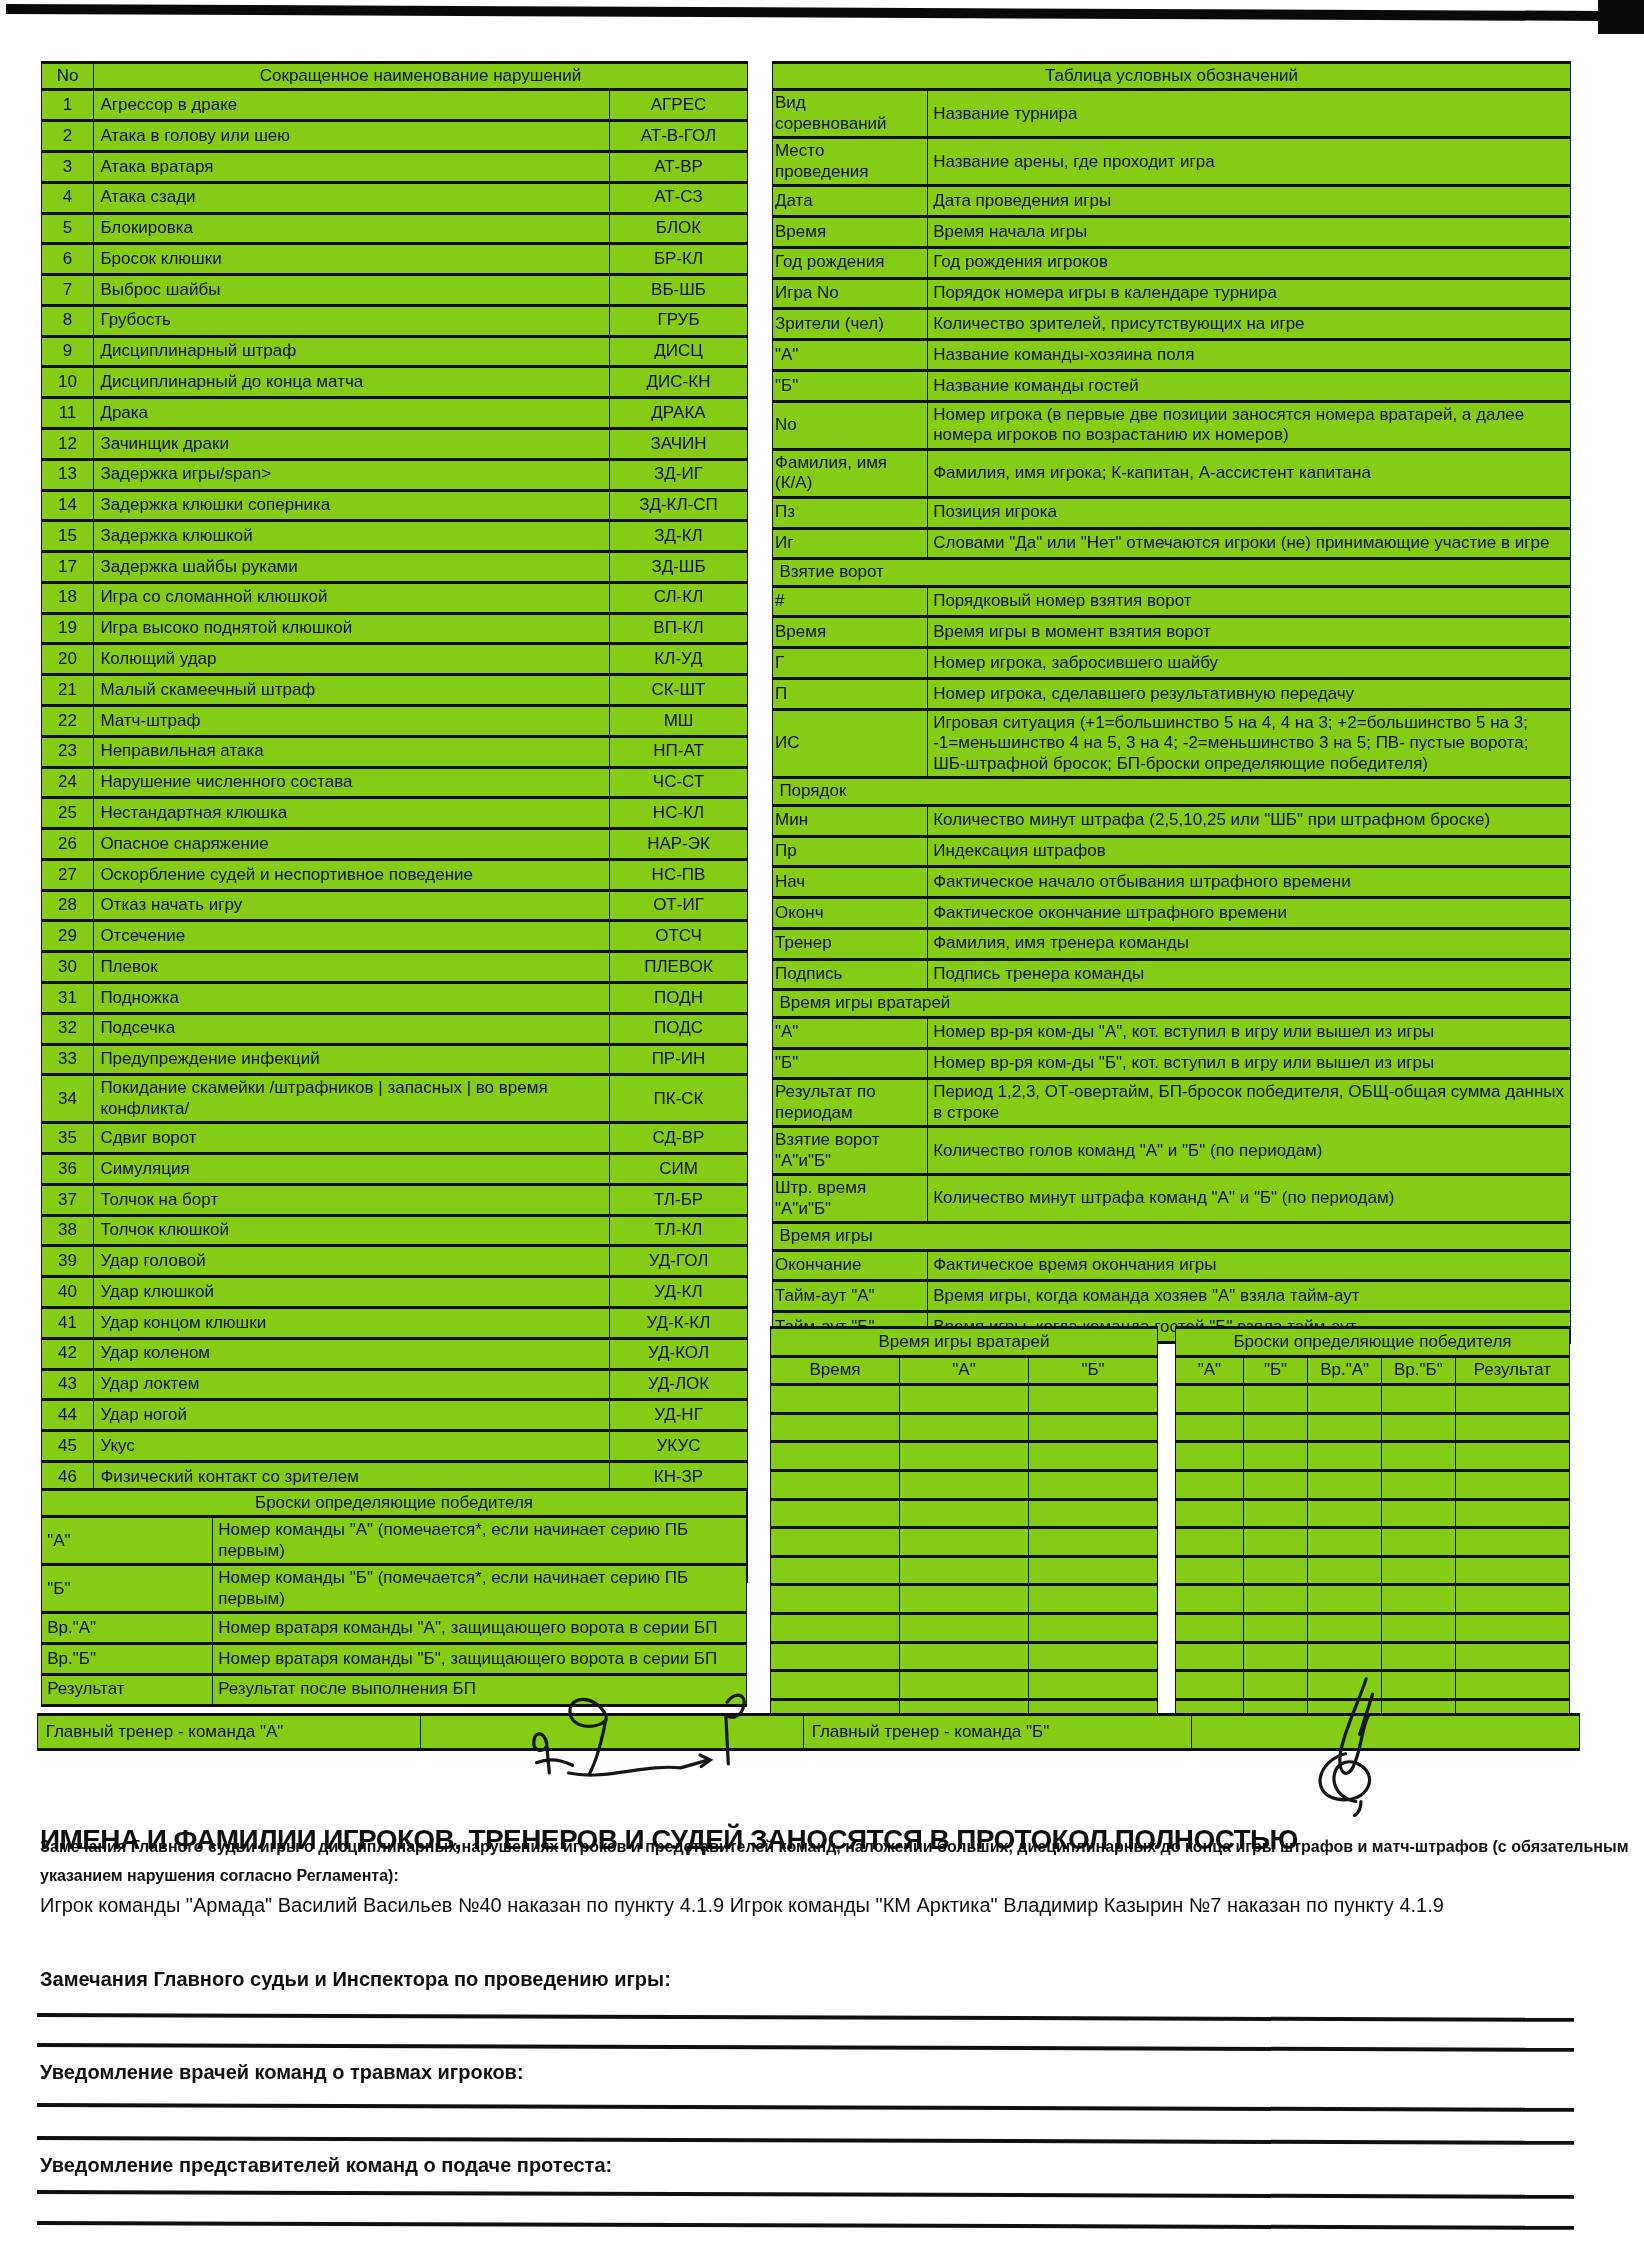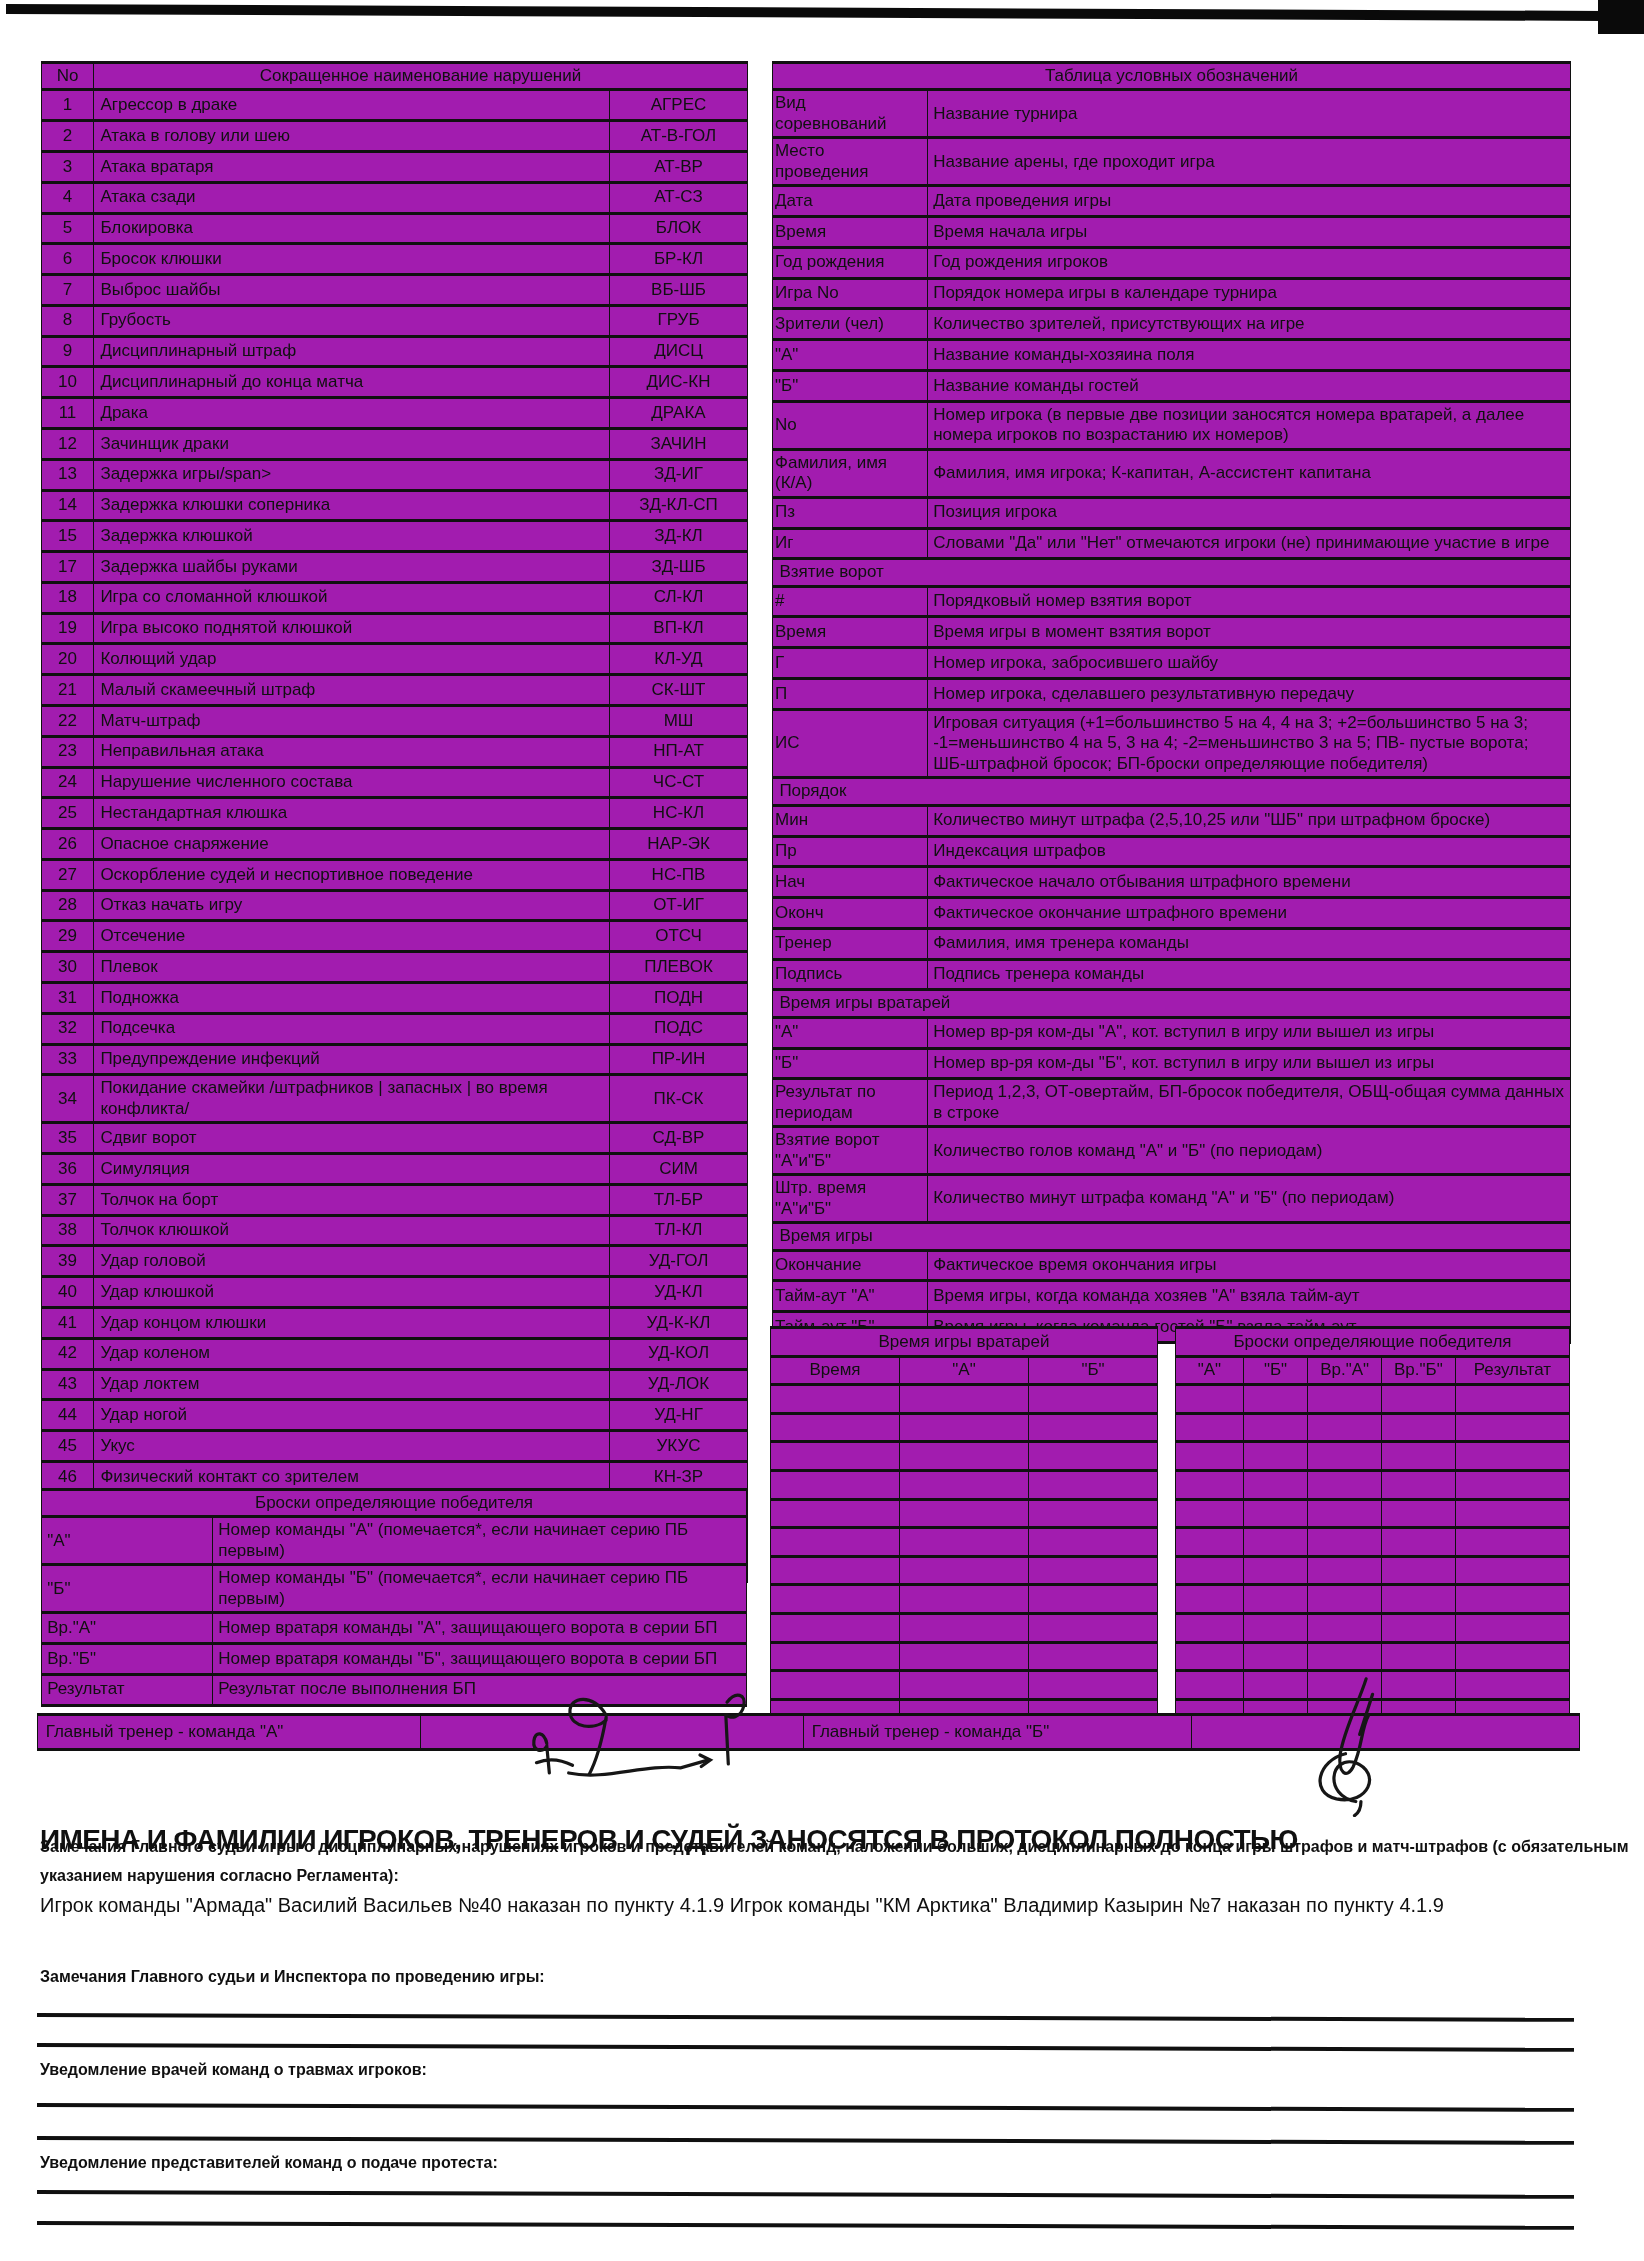--- a/index.html
+++ b/index.html
@@ -3,21 +3,21 @@
 <meta charset="utf-8">
 <style>
   html,body{margin:0;padding:0;background:#ffffff;}
   .page{position:relative;width:1644px;height:2261px;background:#fff;overflow:hidden;
         font-family:"Liberation Sans",sans-serif;color:#101010;}
   
   .scan-bar{position:absolute;left:6.4px;top:3.9px;width:1638px;height:9.7px;background:#0a0a0a;
             transform:rotate(0.25deg);transform-origin:left center;}
   .scan-blob{position:absolute;right:0;top:0;width:46px;height:34px;background:#0a0a0a;}
   
-  .tbl{border-collapse:collapse;table-layout:fixed;position:absolute;background:#a21caf;}
+  .tbl{border-collapse:collapse;table-layout:fixed;position:absolute;background:#84cc16;}
   .tbl th,.tbl td{border:1.9px solid #101010;border-top-width:3.2px;border-bottom-width:3.2px;
         font-size:17px;line-height:20.6px;font-weight:normal;vertical-align:middle;
         padding:1.9px 5.2px;overflow:hidden;}
   .tbl th{text-align:center;}
   
   .violations{left:41px;top:61px;width:705px;}
   .violations td{height:24px;}
   .violations td.c-no{text-align:center;padding:1.9px 1.3px;}
   .violations td.c-name{white-space:pre-line;padding-left:6.4px;}
   .violations td.c-code{text-align:center;}
@@ -39,21 +39,21 @@
   .sigs{left:37px;top:1713px;width:1542px;}
   .sigs td{height:28px;padding-left:7.7px;}
   .sig-svg{position:absolute;pointer-events:none;}
   
   .main-heading{position:absolute;left:40px;top:1824px;width:1586px;
         font-size:28px;font-weight:bold;letter-spacing:-0.6px;}
   .para-bold{position:absolute;left:40px;top:1832px;width:1593px;
         font-size:16px;font-weight:bold;line-height:29px;}
   .para-norm{position:absolute;left:40px;top:1892px;width:1593px;
         font-size:20px;line-height:27px;}
-  .sec-head{position:absolute;left:40px;width:1547px;font-size:16px;font-weight:bold;}
+  .sec-head{position:absolute;left:40px;width:1547px;font-size:20px;font-weight:bold;}
   .sec-head.inspector{top:1968px;}
   .sec-head.doctors{top:2061px;}
   .sec-head.protest{top:2154px;}
   .rule{position:absolute;left:37px;width:1537px;height:3.9px;background:#101010;
         transform:rotate(0.18deg);transform-origin:left center;}
   .rule.r1{top:2013px;} .rule.r2{top:2043px;}
   .rule.r3{top:2103px;} .rule.r4{top:2136px;}
   .rule.r5{top:2190px;} .rule.r6{top:2221px;}
 </style>
 </head>

